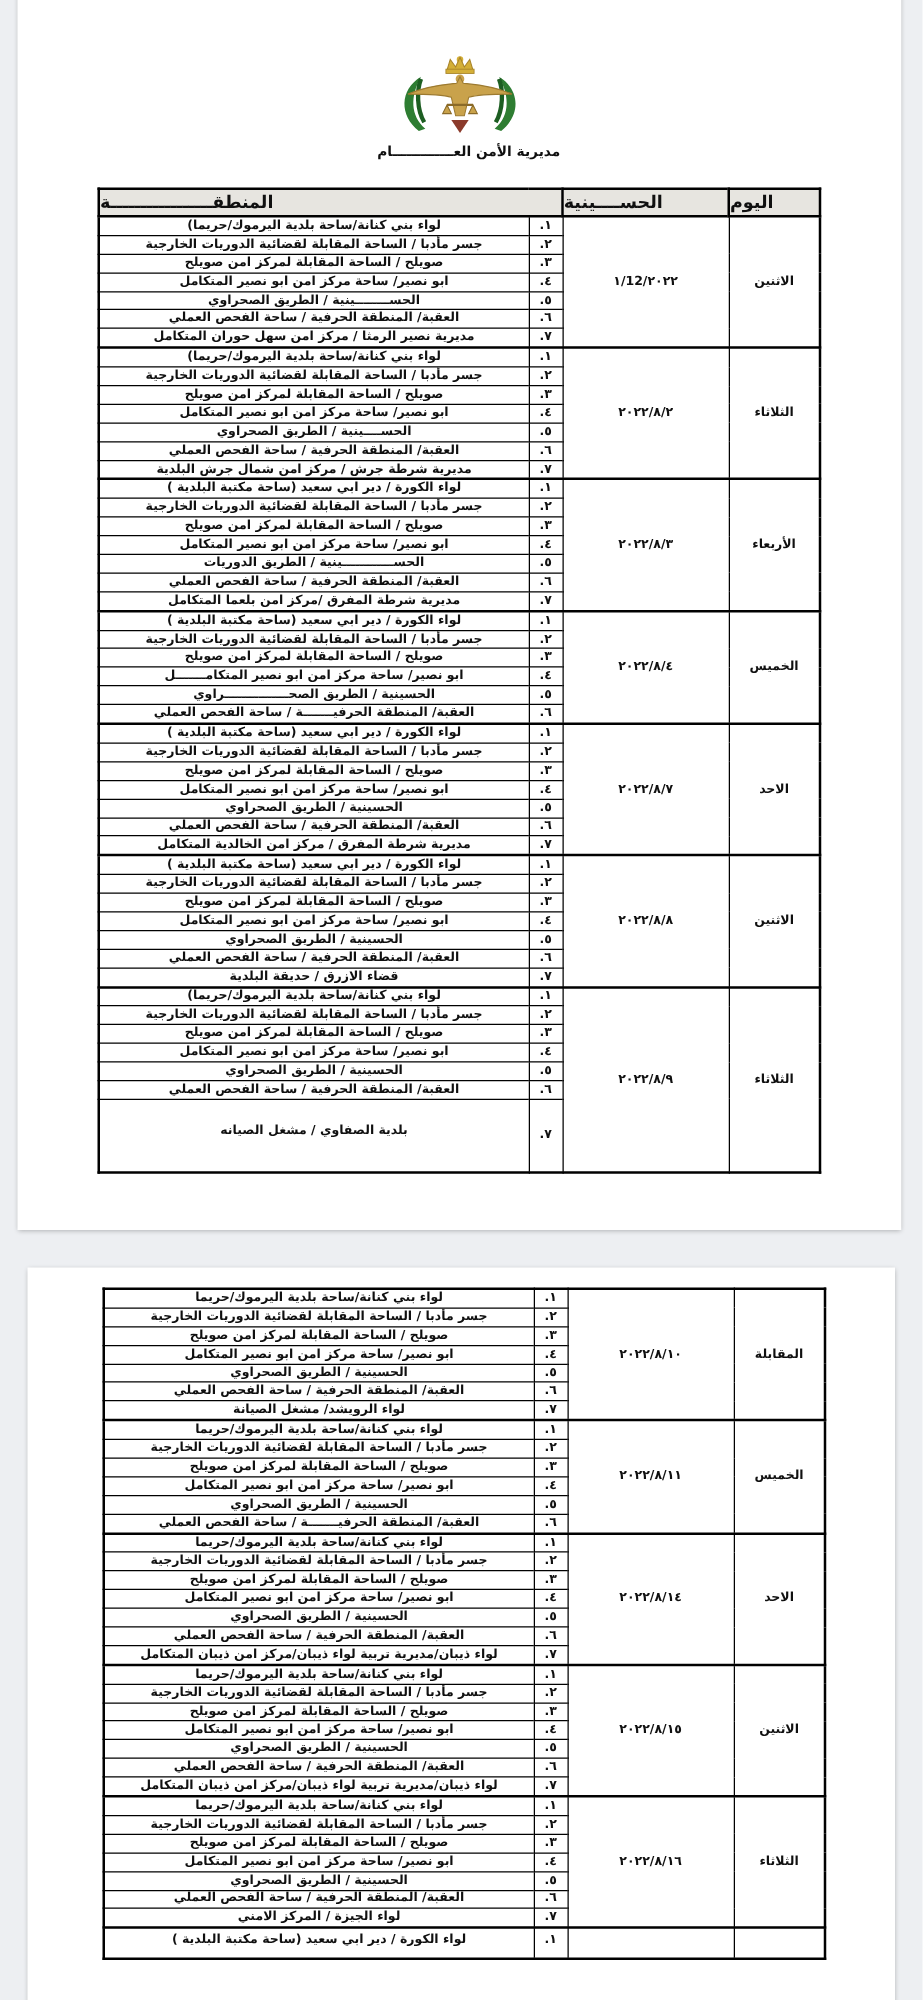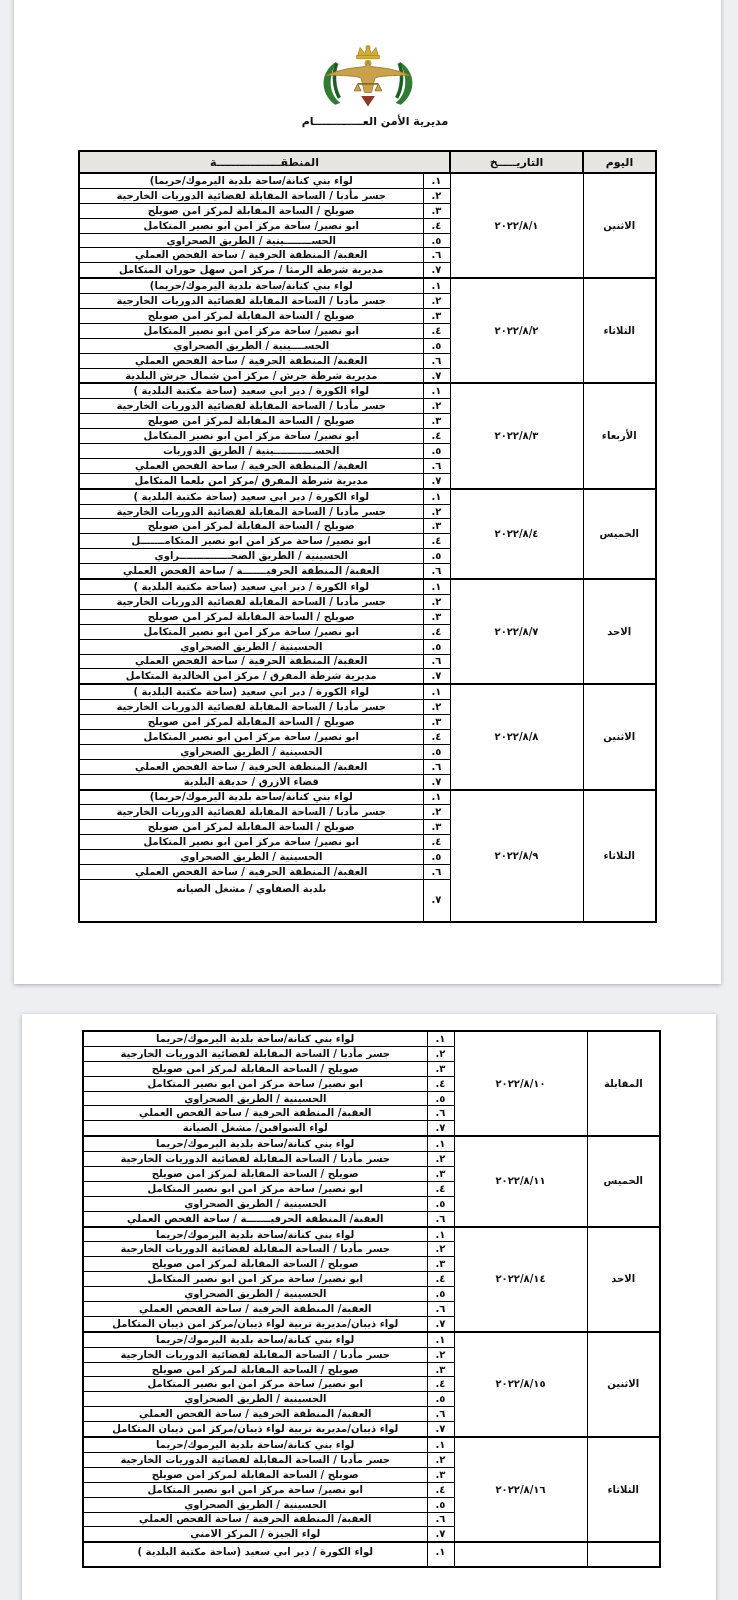--- a/index.html
+++ b/index.html
@@ -20,34 +20,34 @@
   #table1{left:64px;top:156px;width:577px;}
   #table2{left:60px;top:16px;width:577px;}
 
   table.sched col.c-day{width:73px;}
   table.sched col.c-date{width:133px;}
   table.sched col.c-num{width:27px;}
   table.sched col.c-region{width:344px;}
 
   table.sched th{
     background:#e7e5e0;border:2px solid #000;
-    font-size:11px;font-weight:bold;height:20px;color:#101010;
-    padding:0;text-align:center;vertical-align:middle;white-space:nowrap;overflow:hidden;
+    font-size:14px;font-weight:bold;height:20px;color:#101010;
+    padding:0;text-align:left;vertical-align:middle;white-space:nowrap;overflow:hidden;
   }
   table.sched td{
     border:1px solid #000;font-weight:bold;color:#101010;
     text-align:center;vertical-align:middle;padding:0 3px;
     font-size:10px;height:13.9px;line-height:12px;
     white-space:nowrap;overflow:hidden;
   }
   table.sched tbody{border:2px solid #000;}
   td.day-cell,td.date-cell{border:2px solid #000;font-size:11px;}
   td.num-cell{font-size:10px;padding:0 2px;}
   tr.tall td{height:38px;}
-  tr.tall td.region-cell{vertical-align:top;padding-top:3px;}
+  tr.tall td.region-cell{vertical-align:top;padding-top:19px;}
   tbody.partial td{height:20px;vertical-align:top;padding-top:3px;}
 </style>
 </head>
 <body>
 
 <div class="page" id="page1">
   <div class="doc-header">
     <svg class="emblem" width="104" height="70" viewBox="0 0 120 80" aria-hidden="true">
 
       <circle cx="60" cy="6" r="3" fill="#d4af37"></circle>
@@ -73,28 +73,28 @@
   <table class="sched" id="table1" dir="rtl">
     <colgroup>
         <col class="c-day">
         <col class="c-date">
         <col class="c-num">
         <col class="c-region">
       </colgroup>
   <thead>
         <tr>
           <th>اليوم</th>
-          <th>التاريـــــخ</th>
+          <th>الحســــينية</th>
           <th colspan="2">المنطقـــــــــــــــــة</th>
         </tr>
       </thead>
       <tbody class="">
         <tr>
           <td class="day-cell" rowspan="7">الاثنين</td>
-          <td class="date-cell" rowspan="7">٢٠٢٢/٨/١</td>
+          <td class="date-cell" rowspan="7">٢٠٢٢/12/١</td>
           <td class="num-cell">١.</td>
           <td class="region-cell">لواء بني كنانة/ساحة بلدية اليرموك/حريما)</td>
         </tr>
         <tr>
           <td class="num-cell">٢.</td>
           <td class="region-cell">جسر مأدبا / الساحة المقابلة لقضائية الدوريات الخارجية</td>
         </tr>
         <tr>
           <td class="num-cell">٣.</td>
           <td class="region-cell">صويلح / الساحة المقابلة لمركز امن صويلح</td>
@@ -106,21 +106,21 @@
         <tr>
           <td class="num-cell">٥.</td>
           <td class="region-cell">الحســــــــينية / الطريق الصحراوي</td>
         </tr>
         <tr>
           <td class="num-cell">٦.</td>
           <td class="region-cell">العقبة/ المنطقة الحرفية / ساحة الفحص العملي</td>
         </tr>
         <tr>
           <td class="num-cell">٧.</td>
-          <td class="region-cell">مديرية شرطة الرمثا / مركز امن سهل حوران المتكامل</td>
+          <td class="region-cell">مديرية نصير الرمثا / مركز امن سهل حوران المتكامل</td>
         </tr>
       </tbody>
       <tbody class="">
         <tr>
           <td class="day-cell" rowspan="7">الثلاثاء</td>
           <td class="date-cell" rowspan="7">٢٠٢٢/٨/٢</td>
           <td class="num-cell">١.</td>
           <td class="region-cell">لواء بني كنانة/ساحة بلدية اليرموك/حريما)</td>
         </tr>
         <tr>
@@ -337,21 +337,21 @@
         <tr>
           <td class="num-cell">٥.</td>
           <td class="region-cell">الحسينية / الطريق الصحراوي</td>
         </tr>
         <tr>
           <td class="num-cell">٦.</td>
           <td class="region-cell">العقبة/ المنطقة الحرفية / ساحة الفحص العملي</td>
         </tr>
         <tr>
           <td class="num-cell">٧.</td>
-          <td class="region-cell">لواء السواقين/  مشغل الصيانة</td>
+          <td class="region-cell">لواء الرويشد/  مشغل الصيانة</td>
         </tr>
       </tbody>
       <tbody class="">
         <tr>
           <td class="day-cell" rowspan="6">الخميس</td>
           <td class="date-cell" rowspan="6">٢٠٢٢/٨/١١</td>
           <td class="num-cell">١.</td>
           <td class="region-cell">لواء بني كنانة/ساحة بلدية اليرموك/حريما</td>
         </tr>
         <tr>

